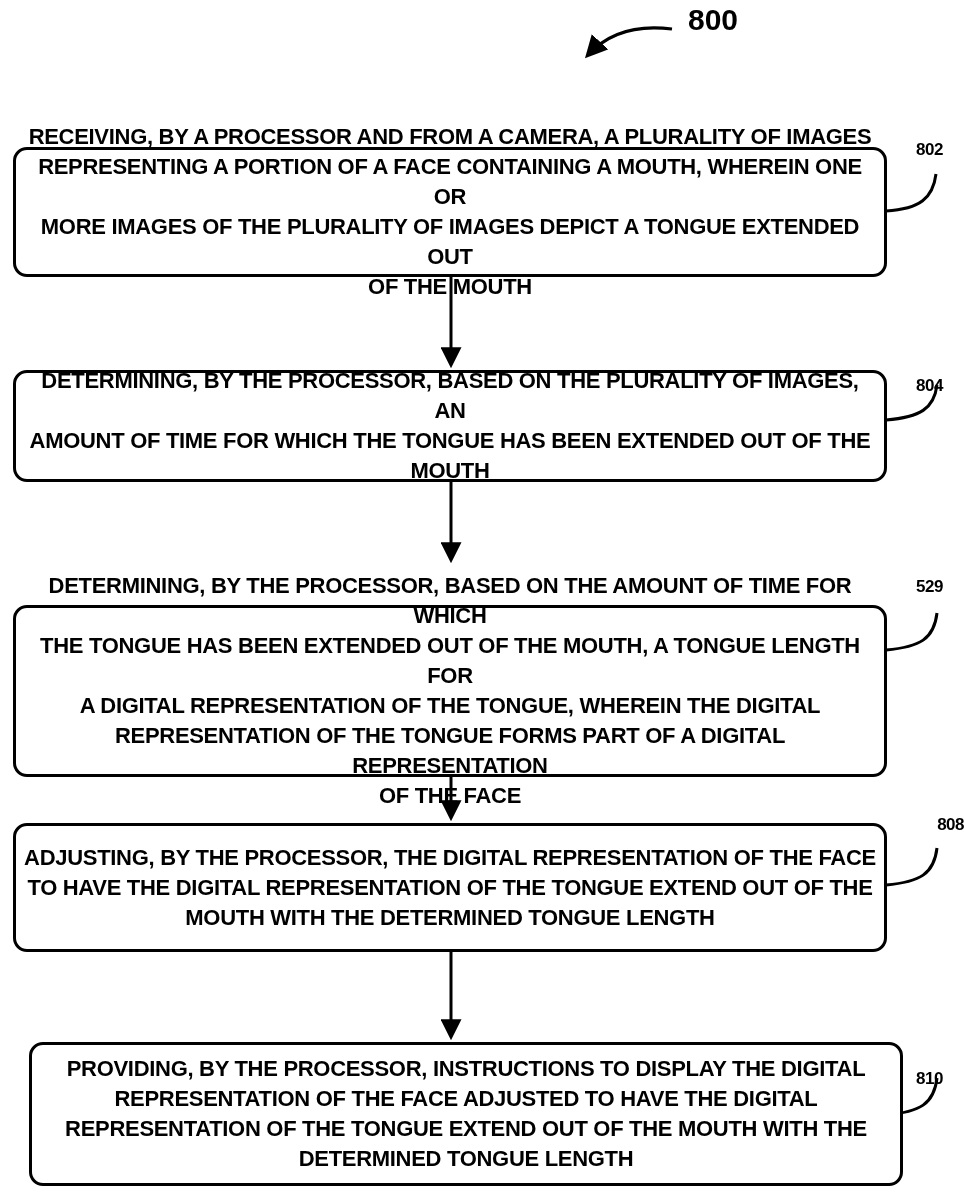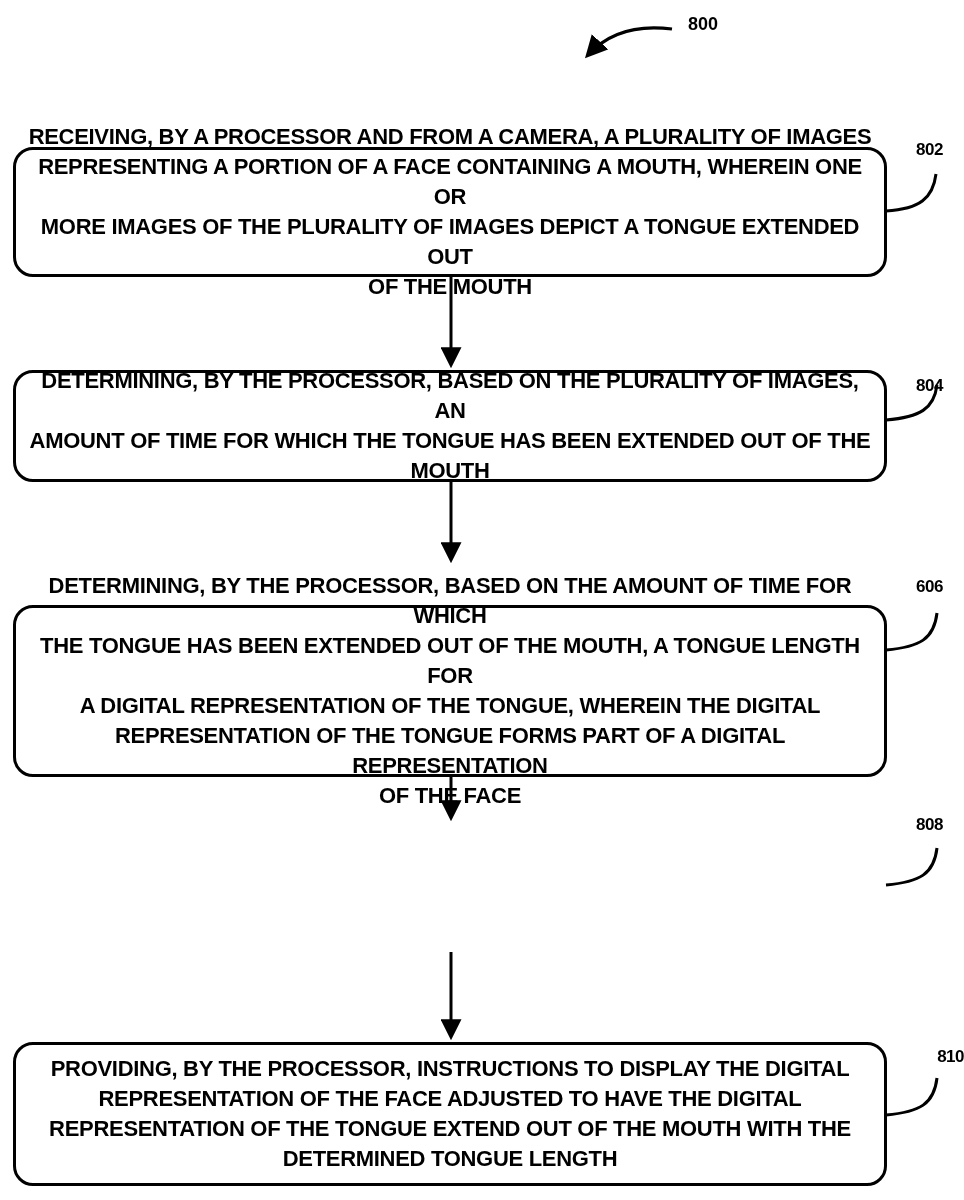--- a/index.html
+++ b/index.html
@@ -22,21 +22,21 @@
     top: 0;
     width: 964px;
     height: 1200px;
   }
   .step-box {
     position: absolute;
     left: 13px;
     width: 874px;
     box-sizing: border-box;
     border: 3px solid #000000;
-    border-radius: 20px;
+    border-radius: 14px;
     background: #ffffff;
     display: flex;
     align-items: center;
     justify-content: center;
   }
   .step-text {
     width: 100%;
     padding: 0 8px;
     font-size: 22px;
     line-height: 30px;
@@ -50,34 +50,34 @@
     left: 916px;
     width: 48px;
     font-size: 17px;
     font-weight: bold;
     letter-spacing: -0.5px;
     text-align: left;
   }
   #figure-ref {
     position: absolute;
     left: 688px;
-    top: 14px;
-    font-size: 18px;
+    top: 3px;
+    font-size: 30px;
     font-weight: bold;
   }
   .box-802 { top: 147px;  height: 130px; }
   .box-804 { top: 370px;  height: 112px; }
   .box-806 { top: 565px;  height: 172px; margin-top: 40px; }
   .box-808 { top: 823px;  height: 129px; }
-  .box-810 { top: 1042px; height: 144px; }
+  .box-810 { top: 1042px; height: 144px; margin-left: 16px; }
   .ref-802 { top: 140px; }
   .ref-804 { top: 348px; margin-top: 28px; }
   .ref-806 { top: 577px; }
-  .ref-808 { top: 815px; }
-  .ref-810 { top: 1047px; text-align: right; }
+  .ref-808 { top: 815px; text-align: right; }
+  .ref-810 { top: 1069px; }
 </style>
 </head>
 <body>
 
 <div id="page">
 
   <svg id="diagram-svg" viewBox="0 0 964 1200" xmlns="http://www.w3.org/2000/svg">
     <defs>
       <marker id="arrowhead" viewBox="0 0 10 10" refX="8" refY="5" markerWidth="7" markerHeight="7" orient="auto-start-reverse">
         <path d="M 0 0 L 10 5 L 0 10 z" fill="#000000"></path>
@@ -115,22 +115,27 @@
   </div>
   <div class="ref-label ref-804">804</div>
 
   <div class="step-box box-806">
     <div class="step-text">DETERMINING, BY THE PROCESSOR, BASED ON THE AMOUNT OF TIME FOR WHICH
 THE TONGUE HAS BEEN EXTENDED OUT OF THE MOUTH, A TONGUE LENGTH FOR
 A DIGITAL REPRESENTATION OF THE TONGUE, WHEREIN THE DIGITAL
 REPRESENTATION OF THE TONGUE FORMS PART OF A DIGITAL REPRESENTATION
 OF THE FACE</div>
   </div>
-  <div class="ref-label ref-806">606</div>
+  <div class="ref-label ref-806">529</div>
 
+  <div class="step-box box-808">
+    <div class="step-text">ADJUSTING, BY THE PROCESSOR, THE DIGITAL REPRESENTATION OF THE FACE
+TO HAVE THE DIGITAL REPRESENTATION OF THE TONGUE EXTEND OUT OF THE
+MOUTH WITH THE DETERMINED TONGUE LENGTH</div>
+  </div>
   <div class="ref-label ref-808">808</div>
 
   <div class="step-box box-810">
     <div class="step-text">PROVIDING, BY THE PROCESSOR, INSTRUCTIONS TO DISPLAY THE DIGITAL
 REPRESENTATION OF THE FACE ADJUSTED TO HAVE THE DIGITAL
 REPRESENTATION OF THE TONGUE EXTEND OUT OF THE MOUTH WITH THE
 DETERMINED TONGUE LENGTH</div>
   </div>
   <div class="ref-label ref-810">810</div>
 

